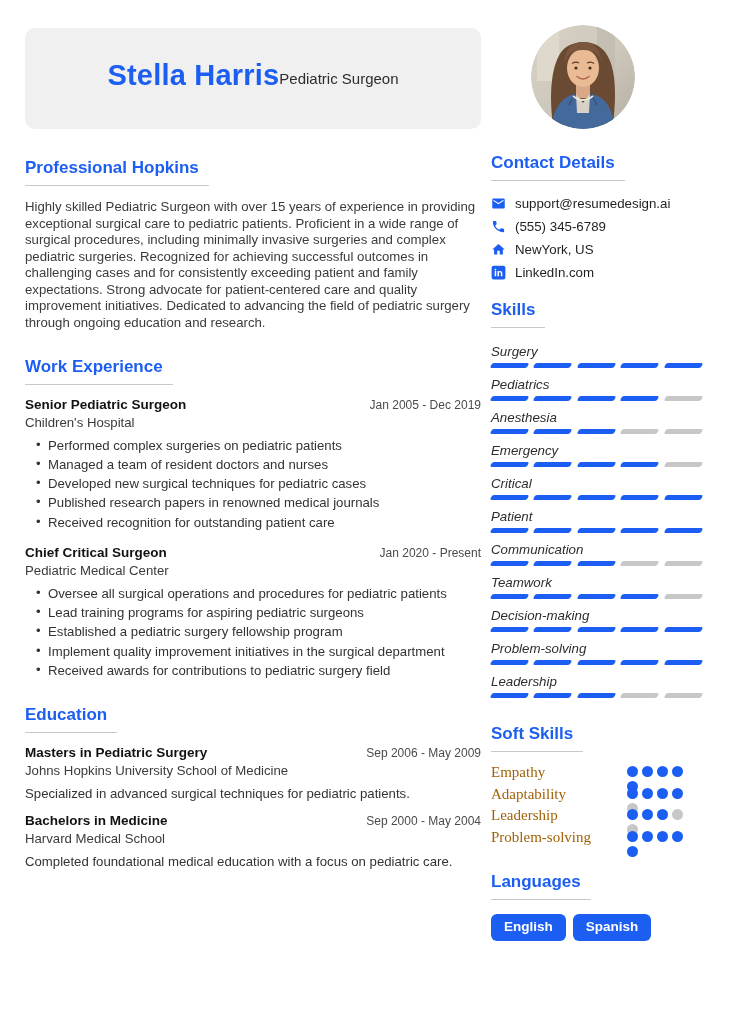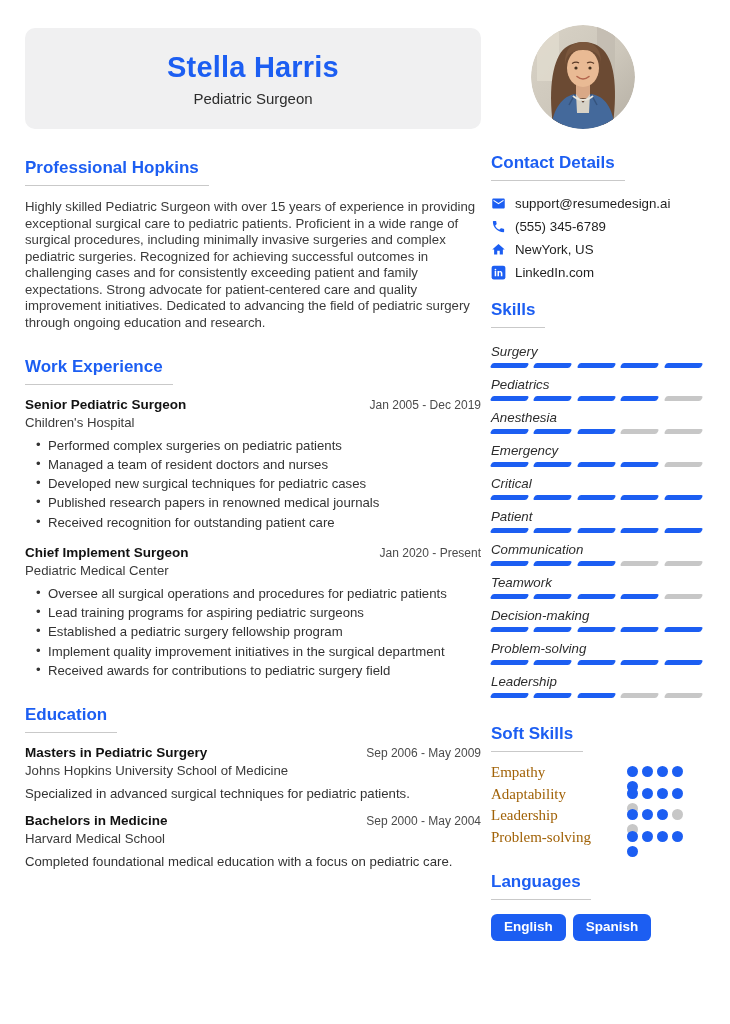--- a/index.html
+++ b/index.html
@@ -14,21 +14,21 @@
     font-family:"Liberation Sans",sans-serif;color:#333;
     position:relative;overflow:hidden;
   }
   .page{position:relative;width:730px;height:1024px;}
   .main-col{position:absolute;left:25px;top:28px;width:456px;}
   .sidebar{position:absolute;left:491px;top:25px;width:211px;}
 
   
   .name-card{
     background:var(--card-bg);border-radius:10px;height:101px;
-    display:flex;flex-direction:column;align-items:center;justify-content:center;
+    display:flex;flex-direction:row;align-items:center;justify-content:center;
   }
   .person-name{font-size:29px;font-weight:700;color:var(--accent);margin:0 0 6px;letter-spacing:.2px;}
   .person-title{font-size:15px;color:#2d2d2d;}
 
   
   .sec-h{
     display:inline-block;font-size:17px;font-weight:700;color:var(--accent);
     margin:0;padding:0 10px 7px 0;border-bottom:1px solid #c9c9c9;
   }
   section.block{margin-top:26px;}
@@ -113,21 +113,21 @@
             <li>Performed complex surgeries on pediatric patients</li>
               <li>Managed a team of resident doctors and nurses</li>
               <li>Developed new surgical techniques for pediatric cases</li>
               <li>Published research papers in renowned medical journals</li>
               <li>Received recognition for outstanding patient care</li>
             </ul>
           </article>
 
           <article class="entry">
             <div class="row">
-              <h3>Chief Implement Surgeon</h3>
+              <h3>Chief Critical Surgeon</h3>
               <span class="dates">Jan 2020 - Present</span>
             </div>
             <div class="org">Pediatric Medical Center</div>
             <ul class="bullets">
 
             <li>Oversee all surgical operations and procedures for pediatric patients</li>
               <li>Lead training programs for aspiring pediatric surgeons</li>
               <li>Established a pediatric surgery fellowship program</li>
               <li>Implement quality improvement initiatives in the surgical department</li>
               <li>Received awards for contributions to pediatric surgery field</li>

